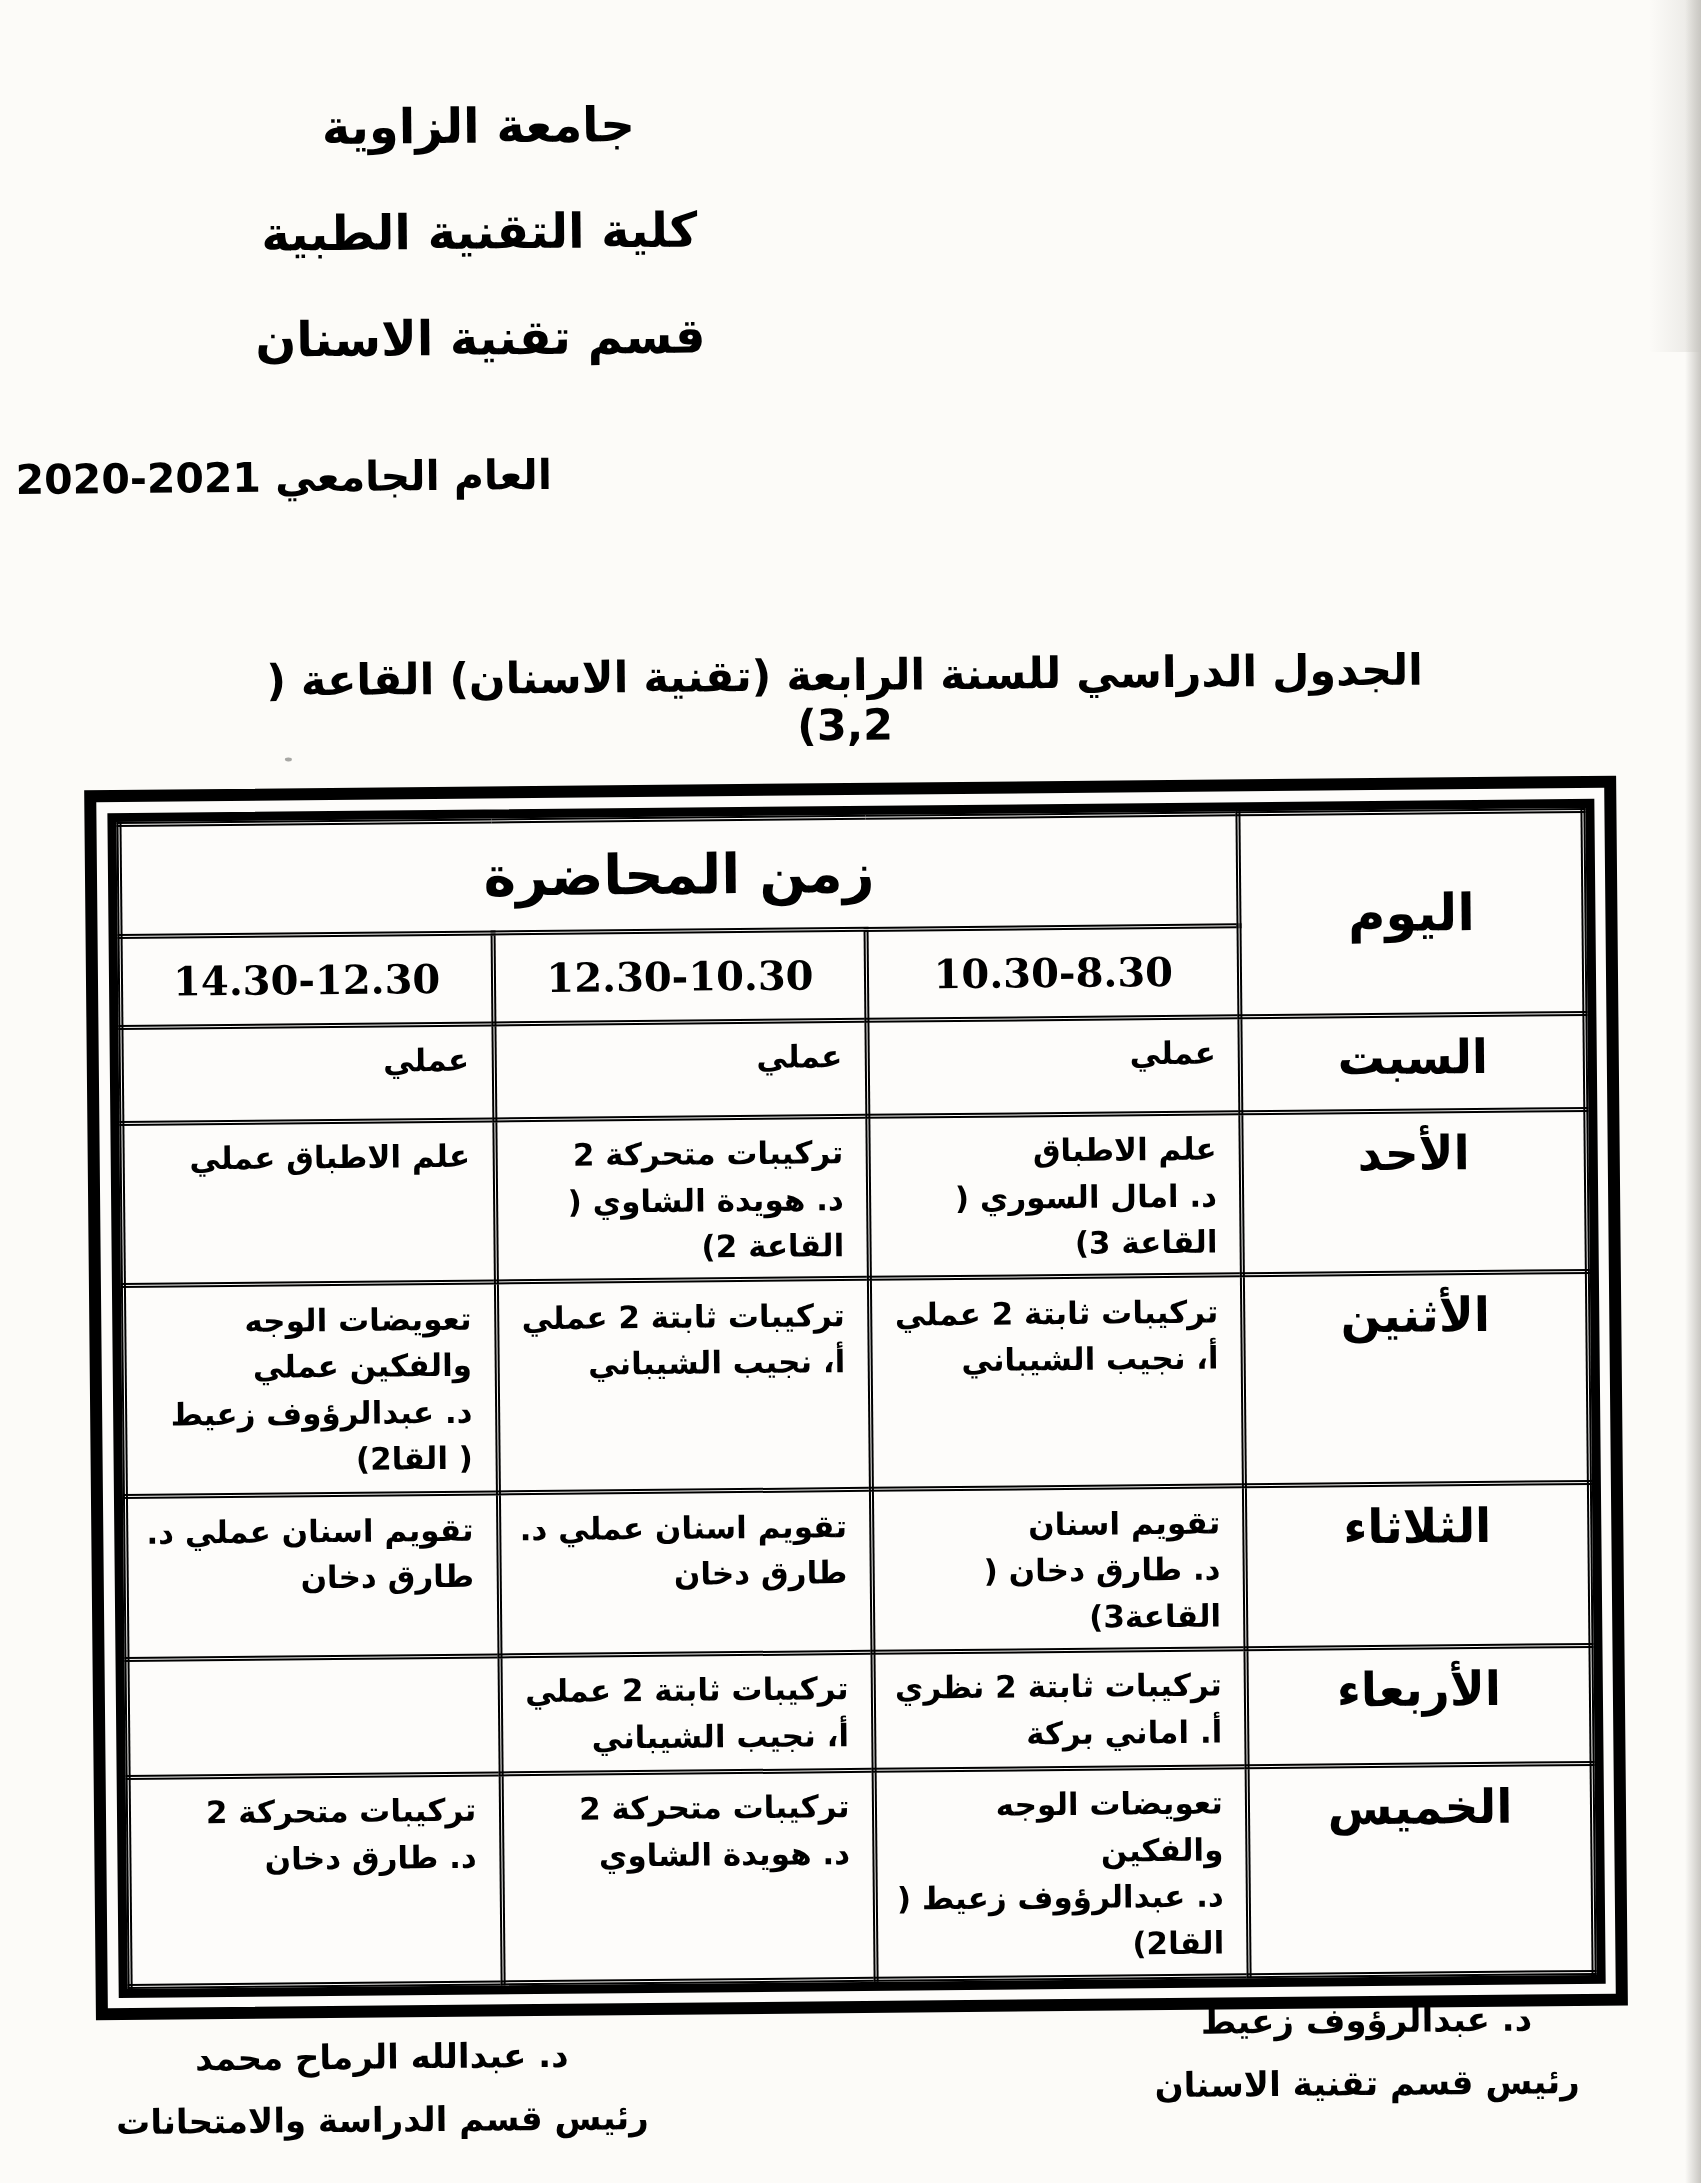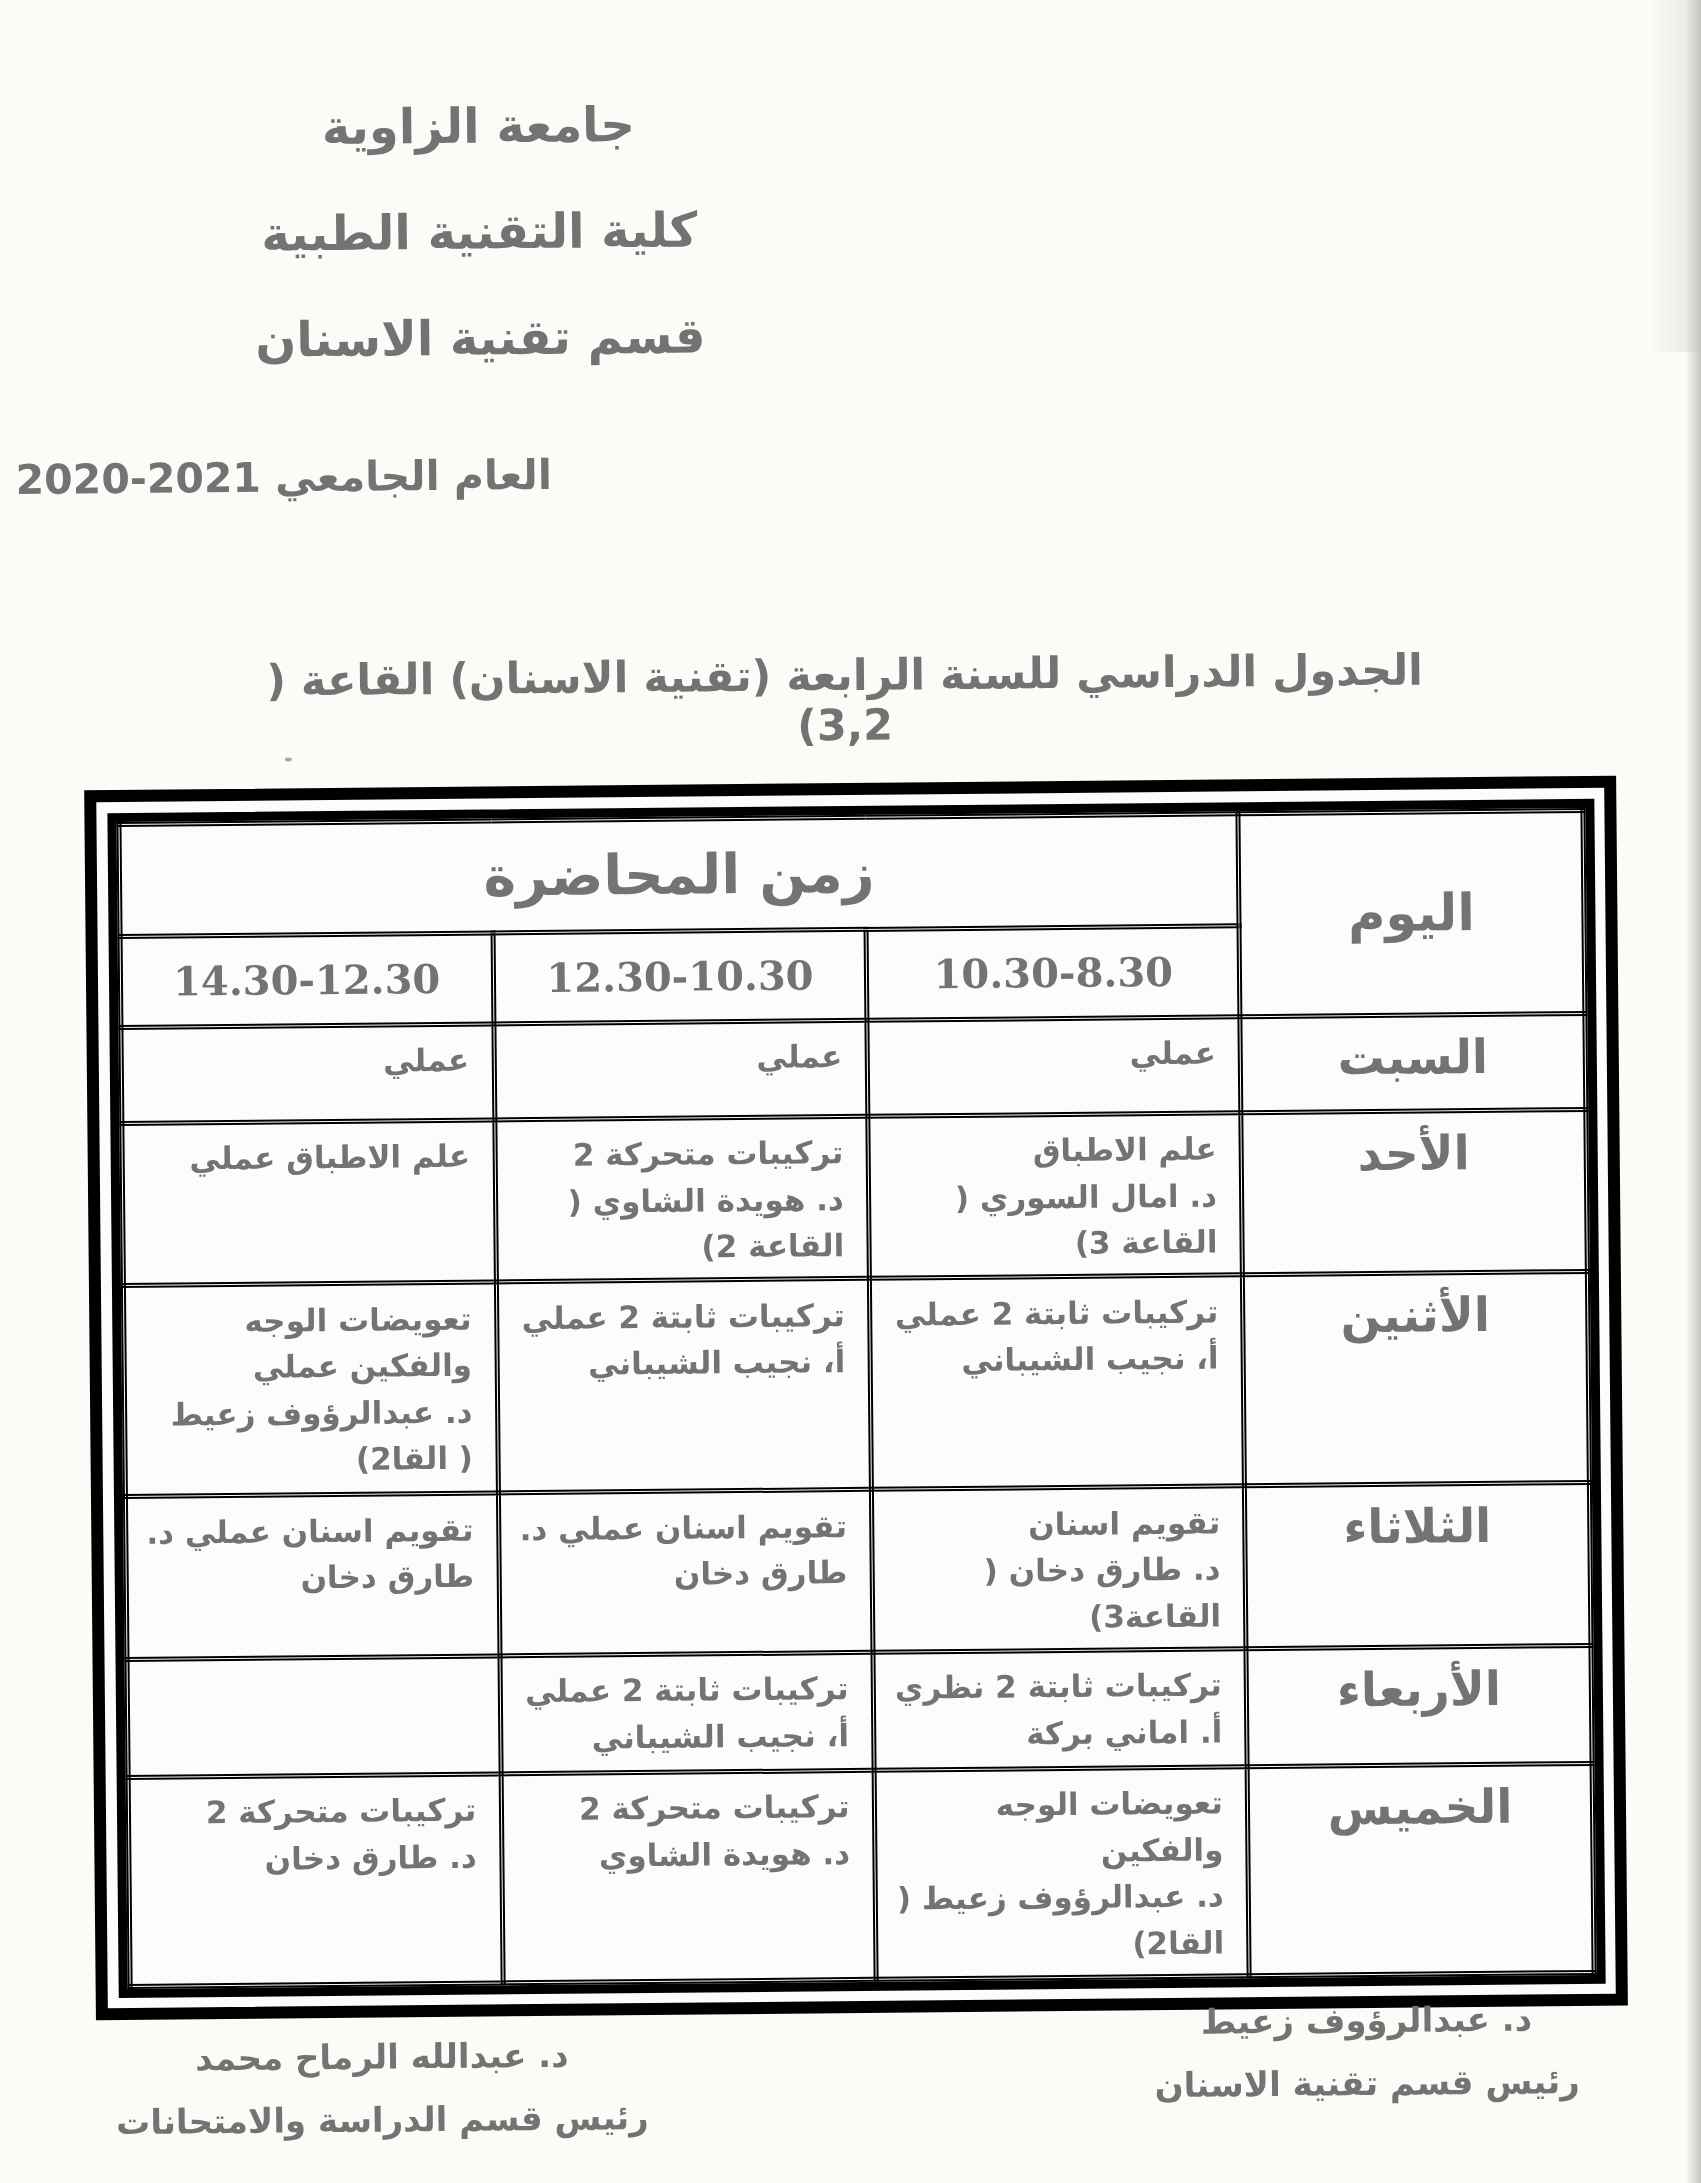--- a/index.html
+++ b/index.html
@@ -2,21 +2,21 @@
 <html lang="ar" dir="rtl" style="font-size:12px"><head>
 <meta charset="utf-8">
 <style>
   html,body{margin:0;padding:0;background:#e9e7e2;}
   .page{
     position:relative;
     width:1701px;height:2183px;
     margin:0 auto;
     background:#fcfbf8;
     overflow:hidden;
-    color:#737373;
+    color:#000000;
     font-family:"DejaVu Sans",sans-serif;
     font-weight:bold;
     direction:rtl;
   }
   
   .tilt{position:absolute;inset:0;transform:rotate(-0.55deg);transform-origin:50% 40%;}
 
   
   .scan-edge-right{position:absolute;top:0;right:0;width:16.5px;height:100%;
     background:linear-gradient(to left,#c8c6c1,rgba(252,251,248,0));z-index:5;}

